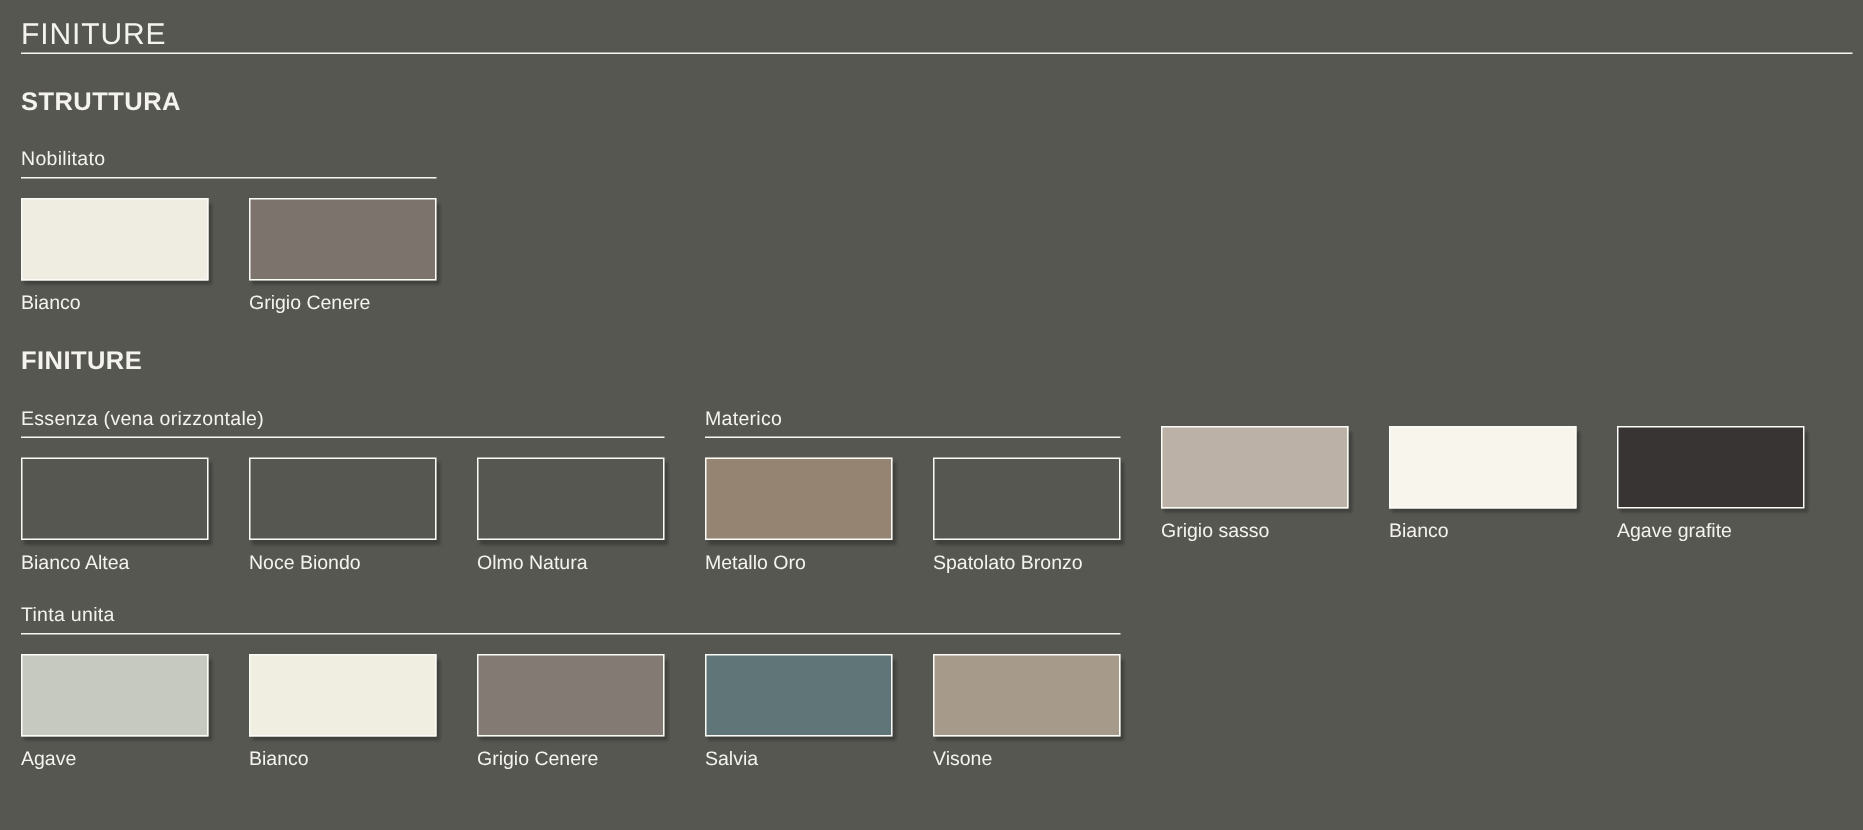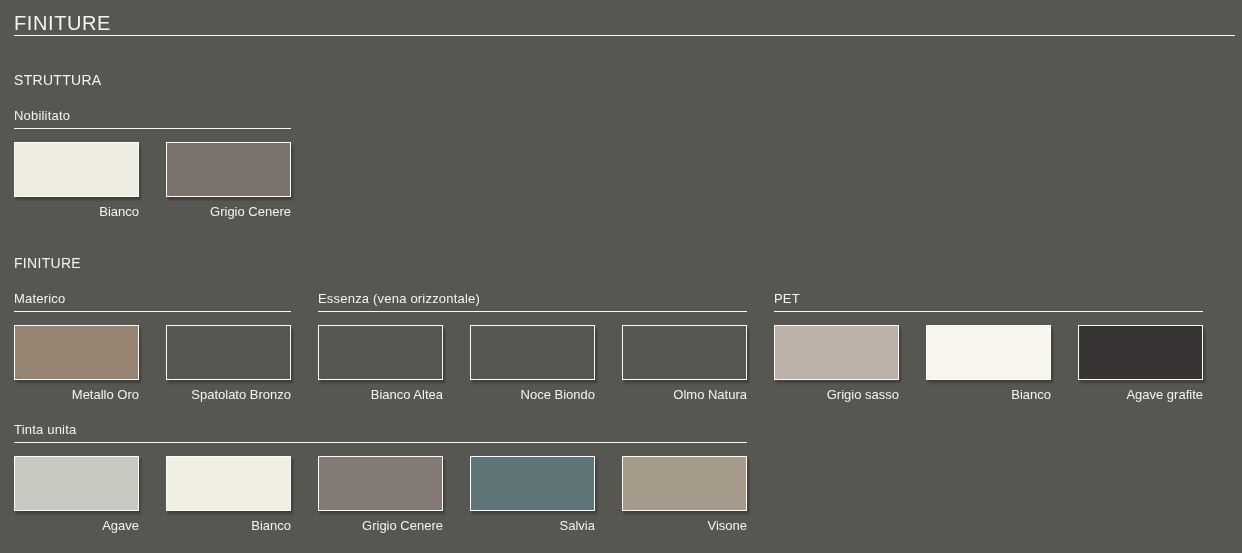--- a/index.html
+++ b/index.html
@@ -10,29 +10,29 @@
     font-family:"Liberation Sans","DejaVu Sans",sans-serif;
     -webkit-font-smoothing:antialiased;
   }
   .wrap{padding:12px 7px 0 14px;}
   .page-title{
     font-size:20px;font-weight:400;letter-spacing:.6px;
     width:1221px;padding-bottom:0;margin:0;
     border-bottom:1px solid #f7f7f3;
   }
   .section{margin:0;}
-  .section-title{font-size:14px;font-weight:400;letter-spacing:.3px;margin-top:36px;}
+  .section-title{font-size:17px;font-weight:700;letter-spacing:.3px;margin-top:22px;}
   .group-row{display:flex;gap:27px;align-items:flex-start;margin-top:20px;}
   .group{display:flex;flex-direction:column;}
   .group-label{
     font-size:13px;font-weight:400;letter-spacing:.2px;
     padding-bottom:5px;border-bottom:1px solid #f7f7f3;
   }
   .swatch-row{display:flex;gap:27px;margin-top:13px;}
-  .swatch{width:125px;text-align:right;}
+  .swatch{width:125px;}
   .tile{
     width:125px;height:55px;box-sizing:border-box;
     border:1px solid #fbfbf8;
     box-shadow:2px 3px 2px rgba(0,0,0,.28);
     cursor:pointer;
   }
   .swatch-label{font-size:13px;margin-top:7px;white-space:nowrap;}
 </style>
 </head>
 <body>
@@ -58,51 +58,50 @@
               </div>
   </div>
           </div>
         </div>
   </div>
       <div class="section">
     <div class="section-title">FINITURE</div>
     <div class="rows">
           <div class="group-row">
             <div class="group">
-    <div class="group-label">Materico</div>
-    <div class="swatch-row">
-                <div class="swatch">
-    <div class="tile" style="background: rgb(148, 132, 113);"></div>
-    <div class="swatch-label">Metallo Oro</div>
-  </div>
-                <div class="swatch">
-    <div class="tile"></div>
-    <div class="swatch-label">Spatolato Bronzo</div>
-  </div>
-              </div>
-  </div>
-            <div class="group">
     <div class="group-label">Essenza (vena orizzontale)</div>
     <div class="swatch-row">
                 <div class="swatch">
     <div class="tile"></div>
     <div class="swatch-label">Bianco Altea</div>
   </div>
                 <div class="swatch">
     <div class="tile"></div>
     <div class="swatch-label">Noce Biondo</div>
   </div>
                 <div class="swatch">
     <div class="tile"></div>
     <div class="swatch-label">Olmo Natura</div>
   </div>
               </div>
   </div>
             <div class="group">
-    <div class="group-label">PET</div>
+    <div class="group-label">Materico</div>
+    <div class="swatch-row">
+                <div class="swatch">
+    <div class="tile" style="background: rgb(148, 132, 113);"></div>
+    <div class="swatch-label">Metallo Oro</div>
+  </div>
+                <div class="swatch">
+    <div class="tile"></div>
+    <div class="swatch-label">Spatolato Bronzo</div>
+  </div>
+              </div>
+  </div>
+            <div class="group">
     <div class="swatch-row">
                 <div class="swatch">
     <div class="tile" style="background: rgb(188, 177, 166);"></div>
     <div class="swatch-label">Grigio sasso</div>
   </div>
                 <div class="swatch">
     <div class="tile" style="background: rgb(247, 245, 236);"></div>
     <div class="swatch-label">Bianco</div>
   </div>
                 <div class="swatch">

